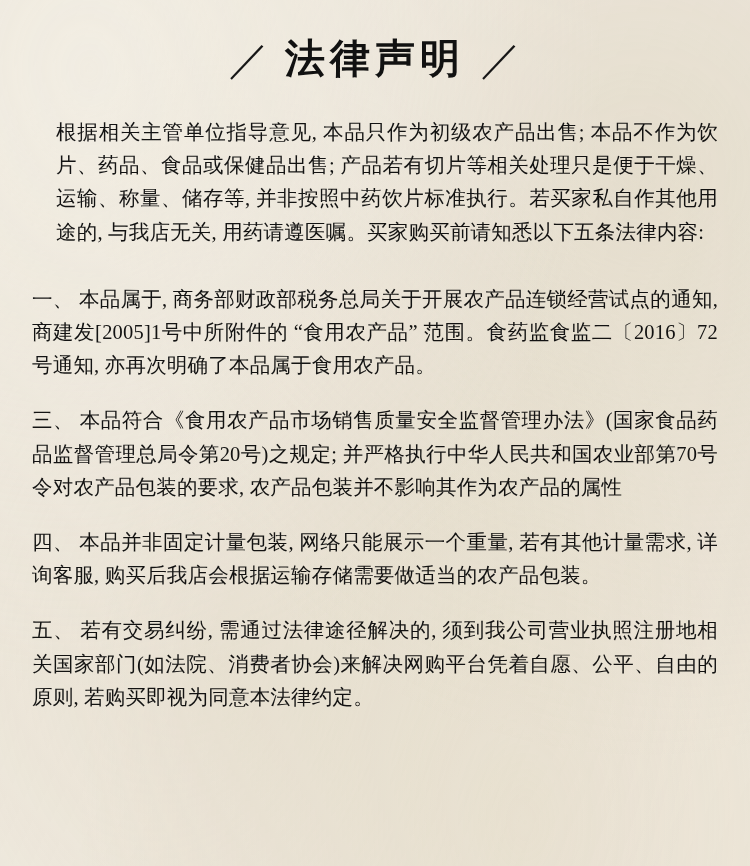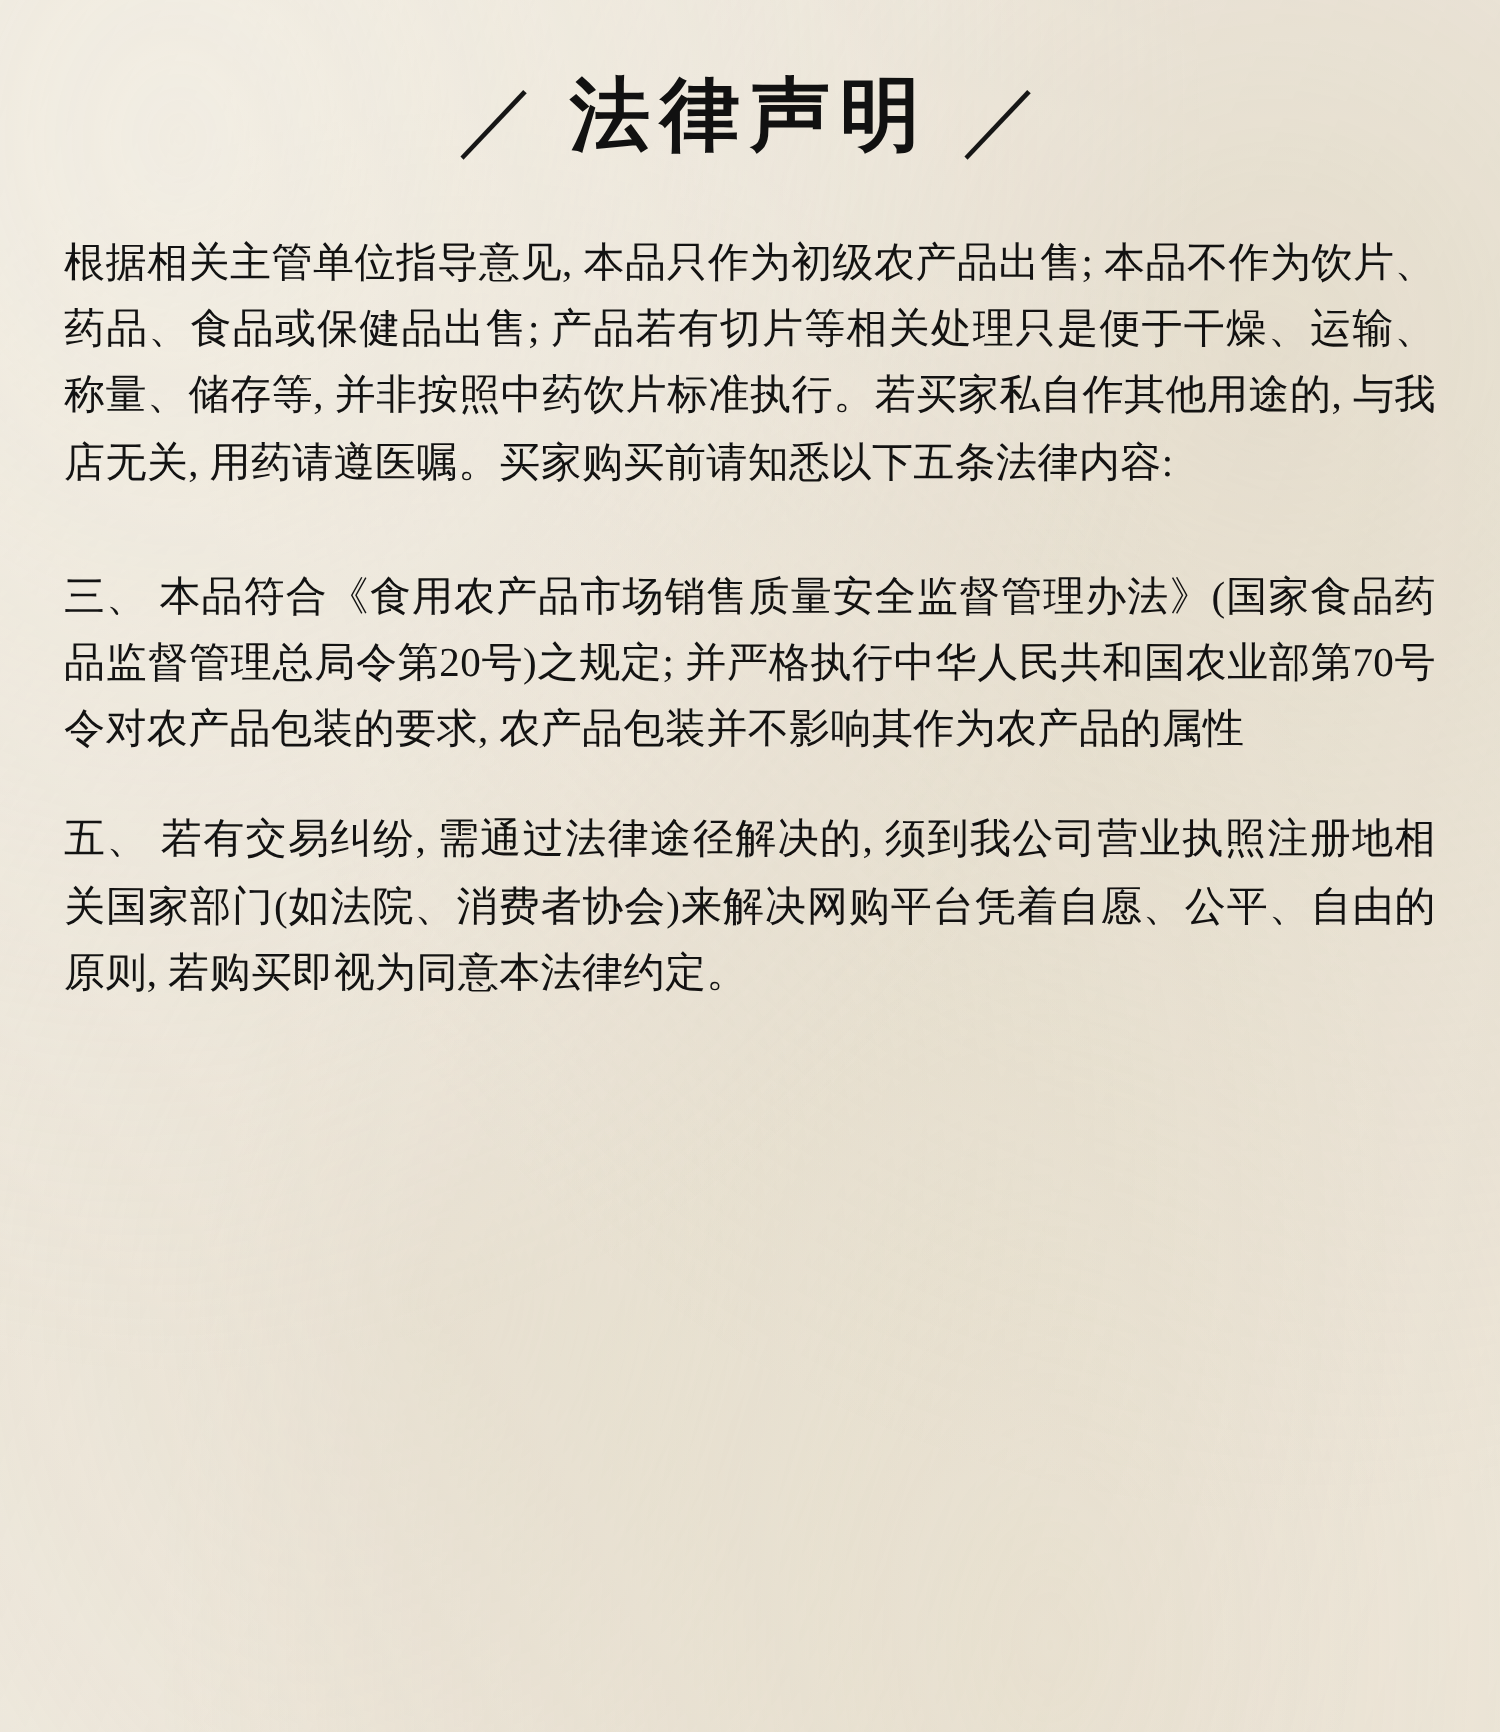--- a/index.html
+++ b/index.html
@@ -73,20 +73,21 @@
     line-height: 1.62;
     letter-spacing: 0.2px;
     margin: 0 0 22px 0;
     text-align: justify;
     text-justify: inter-ideograph;
     color: #131313;
   }
   p.intro {
     margin-top: 26px;
     margin-bottom: 34px;
+    margin-left: 24px;
   }
   p.last {
     margin-bottom: 0;
   }
 </style>
 </head>
 <body>
 
 <div class="sheet">
   <div class="paper-texture"></div>
@@ -94,16 +95,18 @@
   <div class="title-block">
     <div class="title-line">
       <span class="slash">／</span>
       <span class="title-text">法律声明</span>
       <span class="slash">／</span>
     </div>
   </div>
 
   <div class="body-block">
     <p class="para intro">根据相关主管单位指导意见, 本品只作为初级农产品出售; 本品不作为饮片、药品、食品或保健品出售; 产品若有切片等相关处理只是便于干燥、运输、称量、储存等, 并非按照中药饮片标准执行。若买家私自作其他用途的, 与我店无关, 用药请遵医嘱。买家购买前请知悉以下五条法律内容:</p>
+    <p class="para">一、 本品属于, 商务部财政部税务总局关于开展农产品连锁经营试点的通知, 商建发[2005]1号中所附件的 “食用农产品” 范围。食药监食监二〔2016〕72号通知, 亦再次明确了本品属于食用农产品。</p>
     <p class="para">三、 本品符合《食用农产品市场销售质量安全监督管理办法》(国家食品药品监督管理总局令第20号)之规定; 并严格执行中华人民共和国农业部第70号令对农产品包装的要求, 农产品包装并不影响其作为农产品的属性</p>
+    <p class="para">四、 本品并非固定计量包装, 网络只能展示一个重量, 若有其他计量需求, 详询客服, 购买后我店会根据运输存储需要做适当的农产品包装。</p>
     <p class="para last">五、 若有交易纠纷, 需通过法律途径解决的, 须到我公司营业执照注册地相关国家部门(如法院、消费者协会)来解决网购平台凭着自愿、公平、自由的原则, 若购买即视为同意本法律约定。</p>
   </div>
 </div>
 
 </body></html>

